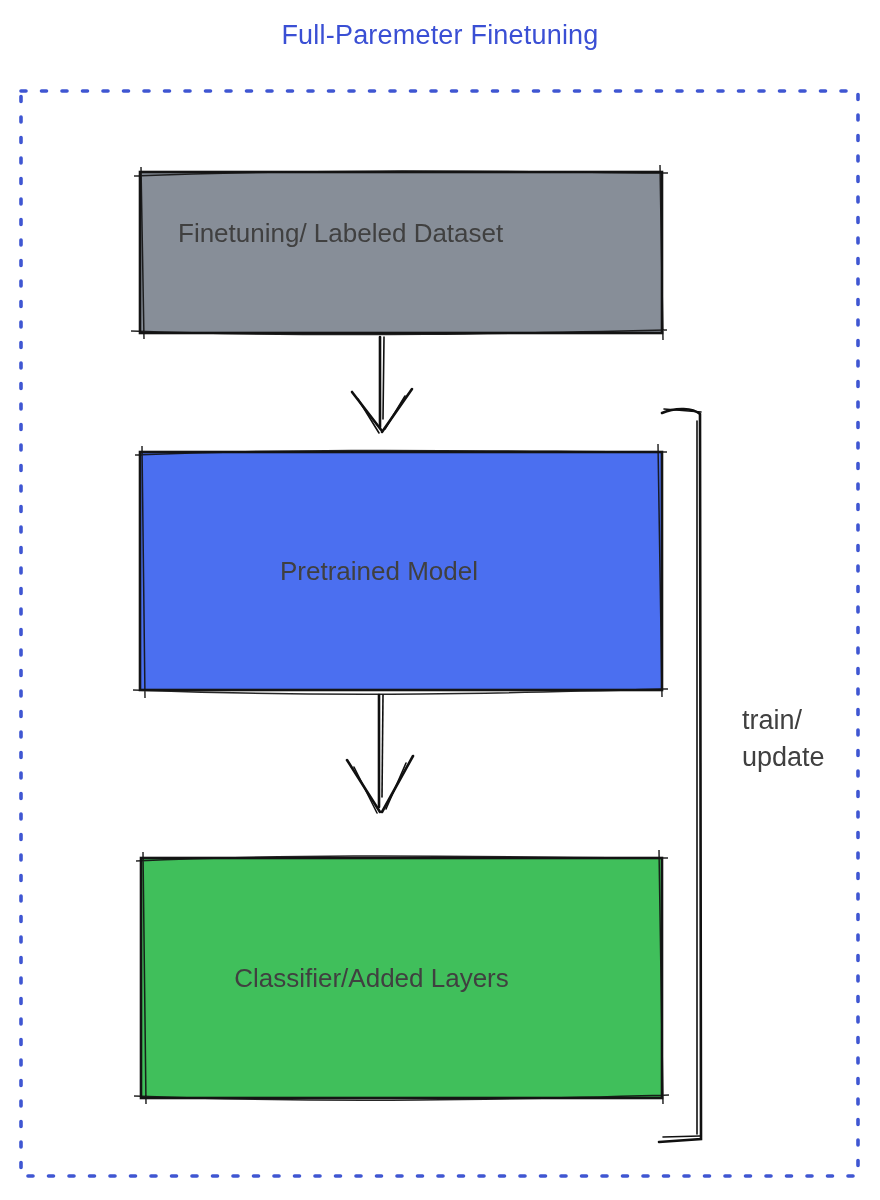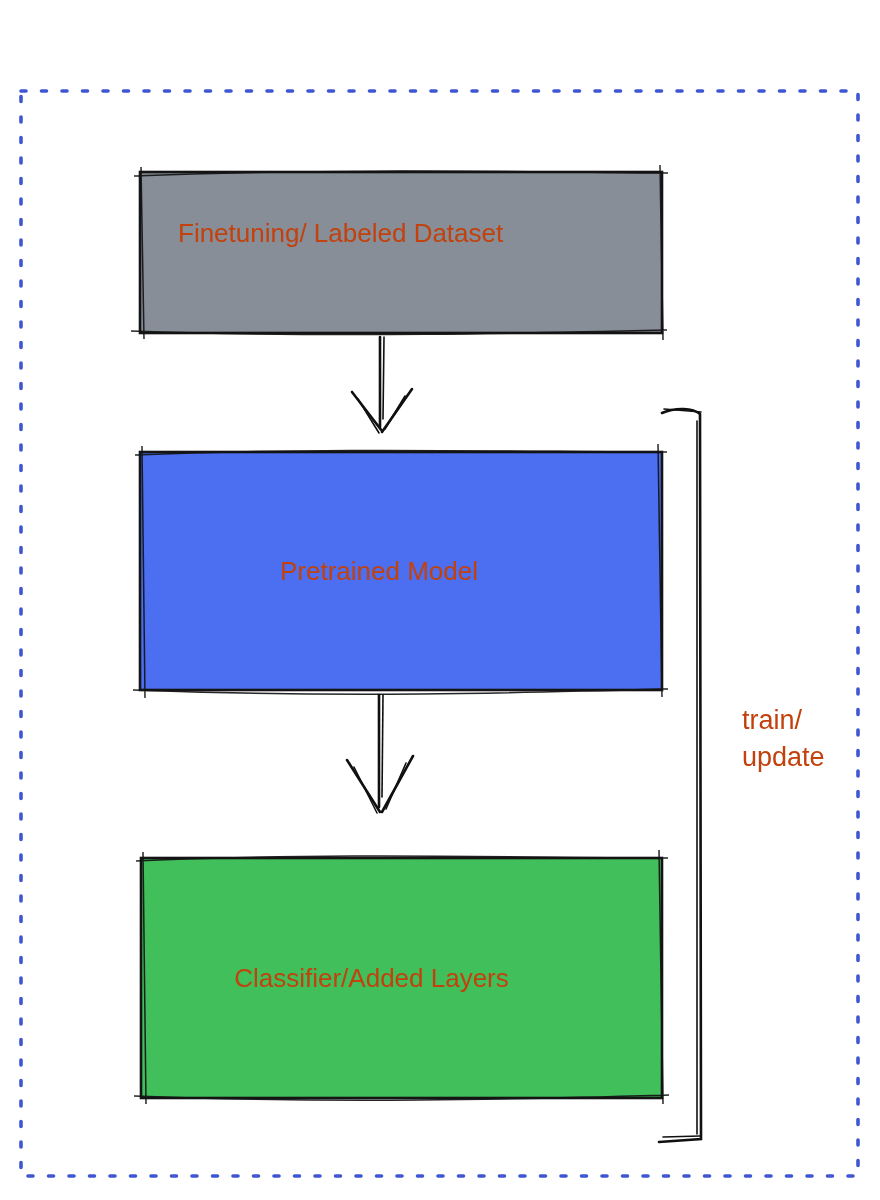--- a/index.html
+++ b/index.html
@@ -32,21 +32,21 @@
     left: 0; top: 20px;
     width: 880px;
     text-align: center;
     font-size: 27px;
     font-weight: 500;
     letter-spacing: 0.2px;
     z-index: 2;
   }
   .label {
     position: absolute;
-    color: #c2410c;
+    color: #404040;
     font-size: 26px;
     z-index: 2;
   }
   .dataset-label {
     left: 140px; top: 172px;
     width: 522px; height: 161px;
     box-sizing: border-box;
     padding: 46px 0 0 38px;
   }
   .pretrained-label {
@@ -68,20 +68,21 @@
     font-size: 27px;
     line-height: 37px;
     white-space: pre-line;
   }
 </style>
 </head>
 <body>
 
 <div class="stage">
 
+  <div class="title" style="color: rgb(58, 79, 212);">Full-Paremeter Finetuning</div>
 
   <svg class="decor" viewBox="0 0 880 1200" xmlns="http://www.w3.org/2000/svg">
 
     <rect class="dotted" x="21" y="91" width="837" height="1085" stroke="#3f56d2"></rect>
 
     <g>
       <rect class="boxstroke" x="140" y="172" width="522" height="161" fill="#878e98"></rect>
       <path class="sketch" d="M134,176 C320,168 540,172 668,173 M660,165 L663,340 M131,331 C330,338 540,333 667,330 M141,167 L144,339"></path>
     </g>
 

